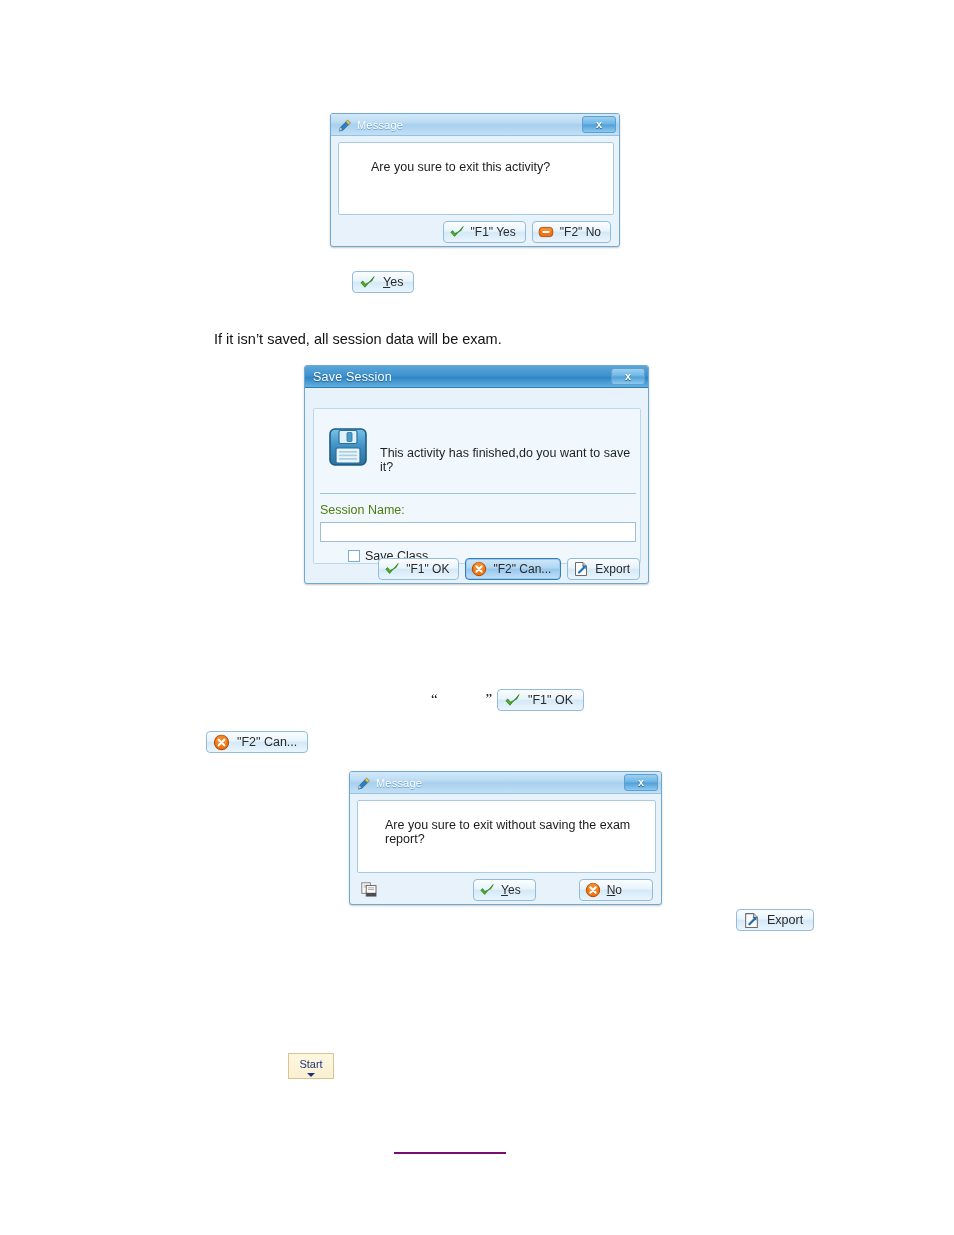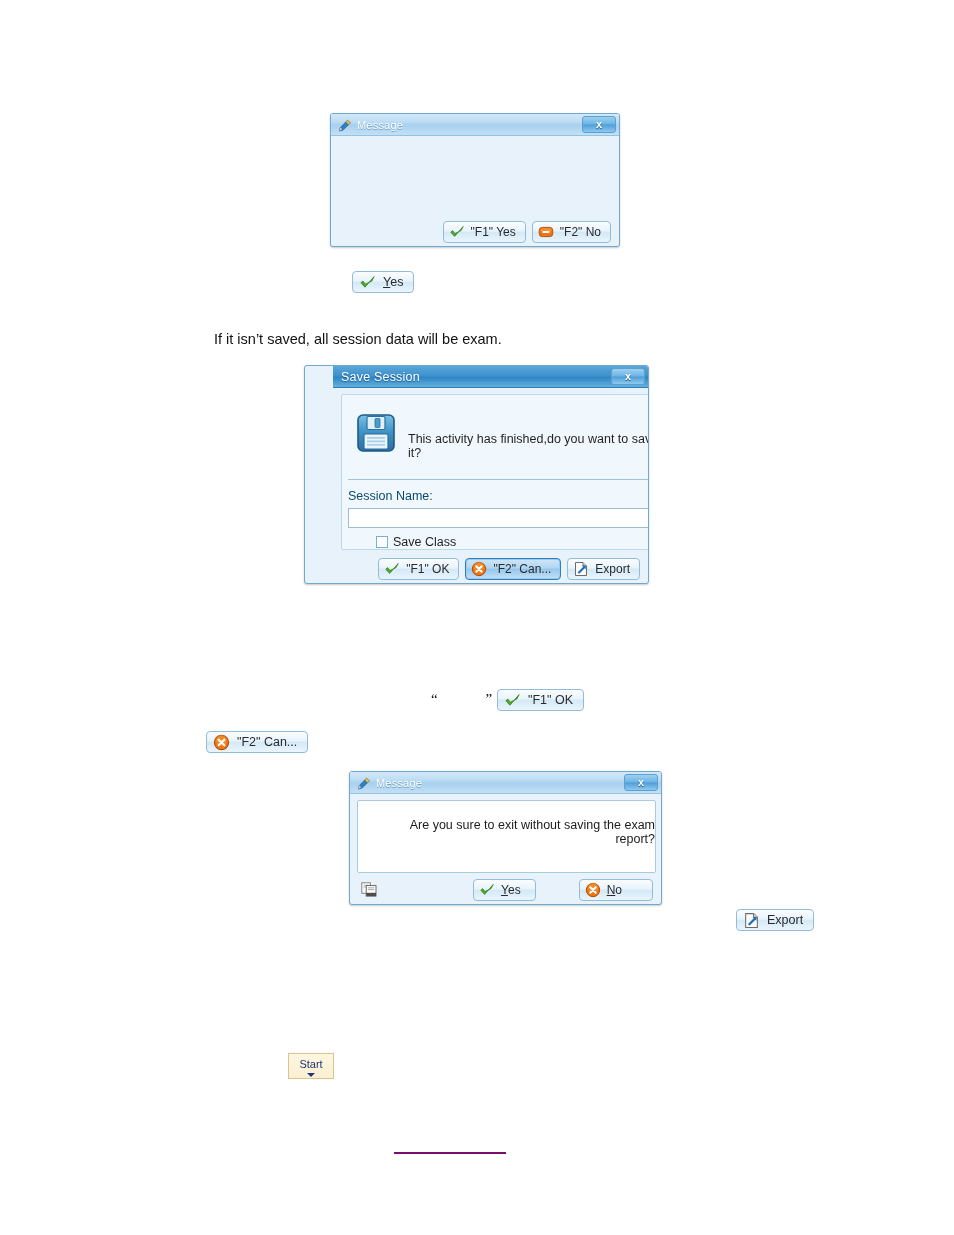--- a/index.html
+++ b/index.html
@@ -168,21 +168,21 @@
     color: #1f1f1f;
   }
   .hr-sep {
     position: absolute;
     height: 1px;
     background: #9dc3dd;
   }
   .field-label {
     position: absolute;
     font-size: 12.5px;
-    color: #0c4a6e;
+    color: #4d7c0f;
   }
   .text-input {
     position: absolute;
     background: #ffffff;
     border: 1px solid #9dbed4;
     box-sizing: border-box;
   }
   .chk-row {
     position: absolute;
     display: flex;
@@ -259,20 +259,23 @@
     <svg class="title-pencil-icon" viewBox="0 0 16 16">
       <path d="M11.5 1.4 L14.6 4.5 L6.4 12.7 L2.2 13.8 L3.3 9.6 Z" fill="#2f7fc0" stroke="#1c5c91" stroke-width="0.8"></path>
       <path d="M11.5 1.4 L14.6 4.5 L12.8 6.3 L9.7 3.2 Z" fill="#f2c83c" stroke="#b9901a" stroke-width="0.7"></path>
       <path d="M2.2 13.8 L3.3 9.6 L5.4 11.7 Z" fill="#e8e8e8" stroke="#888" stroke-width="0.5"></path>
     </svg>
     <span class="dlg-title">Message</span>
     <div class="dlg-close">x</div>
   </div>
 
   <div class="dlg-body" style="height:111px;">
+    <div class="msg-panel" style="position:absolute; left:7px; top:6px; width:276px; height:73px;">
+      <div class="msg-text" style="left:32px; top:17px;">Are you sure to exit this activity?</div>
+    </div>
 
     <div class="dlg-footer" style="height:30px; justify-content:flex-end; padding-right:8px; gap:6px;">
 
       <div class="btn">
         <svg class="btn-ico" viewBox="0 0 16 16">
           <path d="M1.8 8.2 L5.6 12.4 L14.2 2.4 L12.1 6.6 L5.9 9.6 L3.6 6.6 Z" fill="#4caf27" stroke="#2d7a13" stroke-width="0.7" stroke-linejoin="round"></path>
         </svg>
         <span class="btn-label">"F1" Yes</span>
       </div>
 
@@ -290,30 +293,30 @@
 
 <div class="inline-btn" style="left:352px; top:271px; height:22px;">
   <svg class="btn-ico" viewBox="0 0 16 16">
     <path d="M1.8 8.2 L5.6 12.4 L14.2 2.4 L12.1 6.6 L5.9 9.6 L3.6 6.6 Z" fill="#4caf27" stroke="#2d7a13" stroke-width="0.7" stroke-linejoin="round"></path>
   </svg>
   <span class="btn-label"><u>Y</u><span>es</span></span>
 </div>
 
 <div class="doc-text" style="left:214px; top:331px;">If it isn’t saved, all session data will be exam.</div>
 
-<div class="dialog" style="left:304px; top:365px; width:345px; height:219px;padding-left:28px;">
+<div class="dialog" style="left:304px; top:365px; width:345px; height:219px;">
 
   <div class="dlg-titlebar titlebar-save" style="padding-left:8px;">
     <span class="dlg-title">Save Session</span>
     <div class="dlg-close">x</div>
   </div>
 
   <div class="dlg-body" style="height:196px;">
 
-    <div class="save-panel" style="position:absolute; left:8px; top:6px; width:328px; height:156px;">
+    <div class="save-panel" style="position:absolute; left:8px; top:20px; width:328px; height:156px;">
 
       <svg width="40" height="40" viewBox="0 0 40 40" style="position:absolute; left:14px; top:18px;">
         <defs>
           <linearGradient id="flop" x1="0" y1="0" x2="0" y2="1">
             <stop offset="0%" stop-color="#79c2e8"></stop>
             <stop offset="48%" stop-color="#3f91c4"></stop>
             <stop offset="100%" stop-color="#2b6f9e"></stop>
           </linearGradient>
         </defs>
         <rect x="2" y="2" width="36" height="36" rx="5" fill="url(#flop)" stroke="#1d5b85" stroke-width="1.6"></rect>
@@ -395,21 +398,21 @@
       <path d="M11.5 1.4 L14.6 4.5 L6.4 12.7 L2.2 13.8 L3.3 9.6 Z" fill="#2f7fc0" stroke="#1c5c91" stroke-width="0.8"></path>
       <path d="M11.5 1.4 L14.6 4.5 L12.8 6.3 L9.7 3.2 Z" fill="#f2c83c" stroke="#b9901a" stroke-width="0.7"></path>
       <path d="M2.2 13.8 L3.3 9.6 L5.4 11.7 Z" fill="#e8e8e8" stroke="#888" stroke-width="0.5"></path>
     </svg>
     <span class="dlg-title">Message</span>
     <div class="dlg-close">x</div>
   </div>
 
   <div class="dlg-body" style="height:111px;">
     <div class="msg-panel" style="position:absolute; left:7px; top:6px; width:299px; height:73px;">
-      <div class="msg-text" style="left:27px; top:17px;text-align:right;">Are you sure to exit without saving the exam report?</div>
+      <div class="msg-text" style="left:27px; top:17px;">Are you sure to exit without saving the exam report?</div>
     </div>
 
     <div class="dlg-footer" style="height:30px; justify-content:flex-end; padding-right:8px; gap:6px;">
 
       <svg class="copy-icon-wrap" viewBox="0 0 17 15" style="left:11px; top:7px;">
         <rect x="0.8" y="0.8" width="8.5" height="10.5" fill="#fafafa" stroke="#7b7b7b" stroke-width="0.9"></rect>
         <rect x="2.6" y="2.8" width="5" height="0.9" fill="#b0b0b0"></rect>
         <rect x="2.6" y="4.6" width="5" height="0.9" fill="#b0b0b0"></rect>
         <rect x="5.2" y="3.6" width="9.8" height="10.5" fill="#ffffff" stroke="#5a5a5a" stroke-width="0.9"></rect>
         <rect x="5.2" y="10.8" width="9.8" height="3.3" fill="#4c4c4c"></rect>

